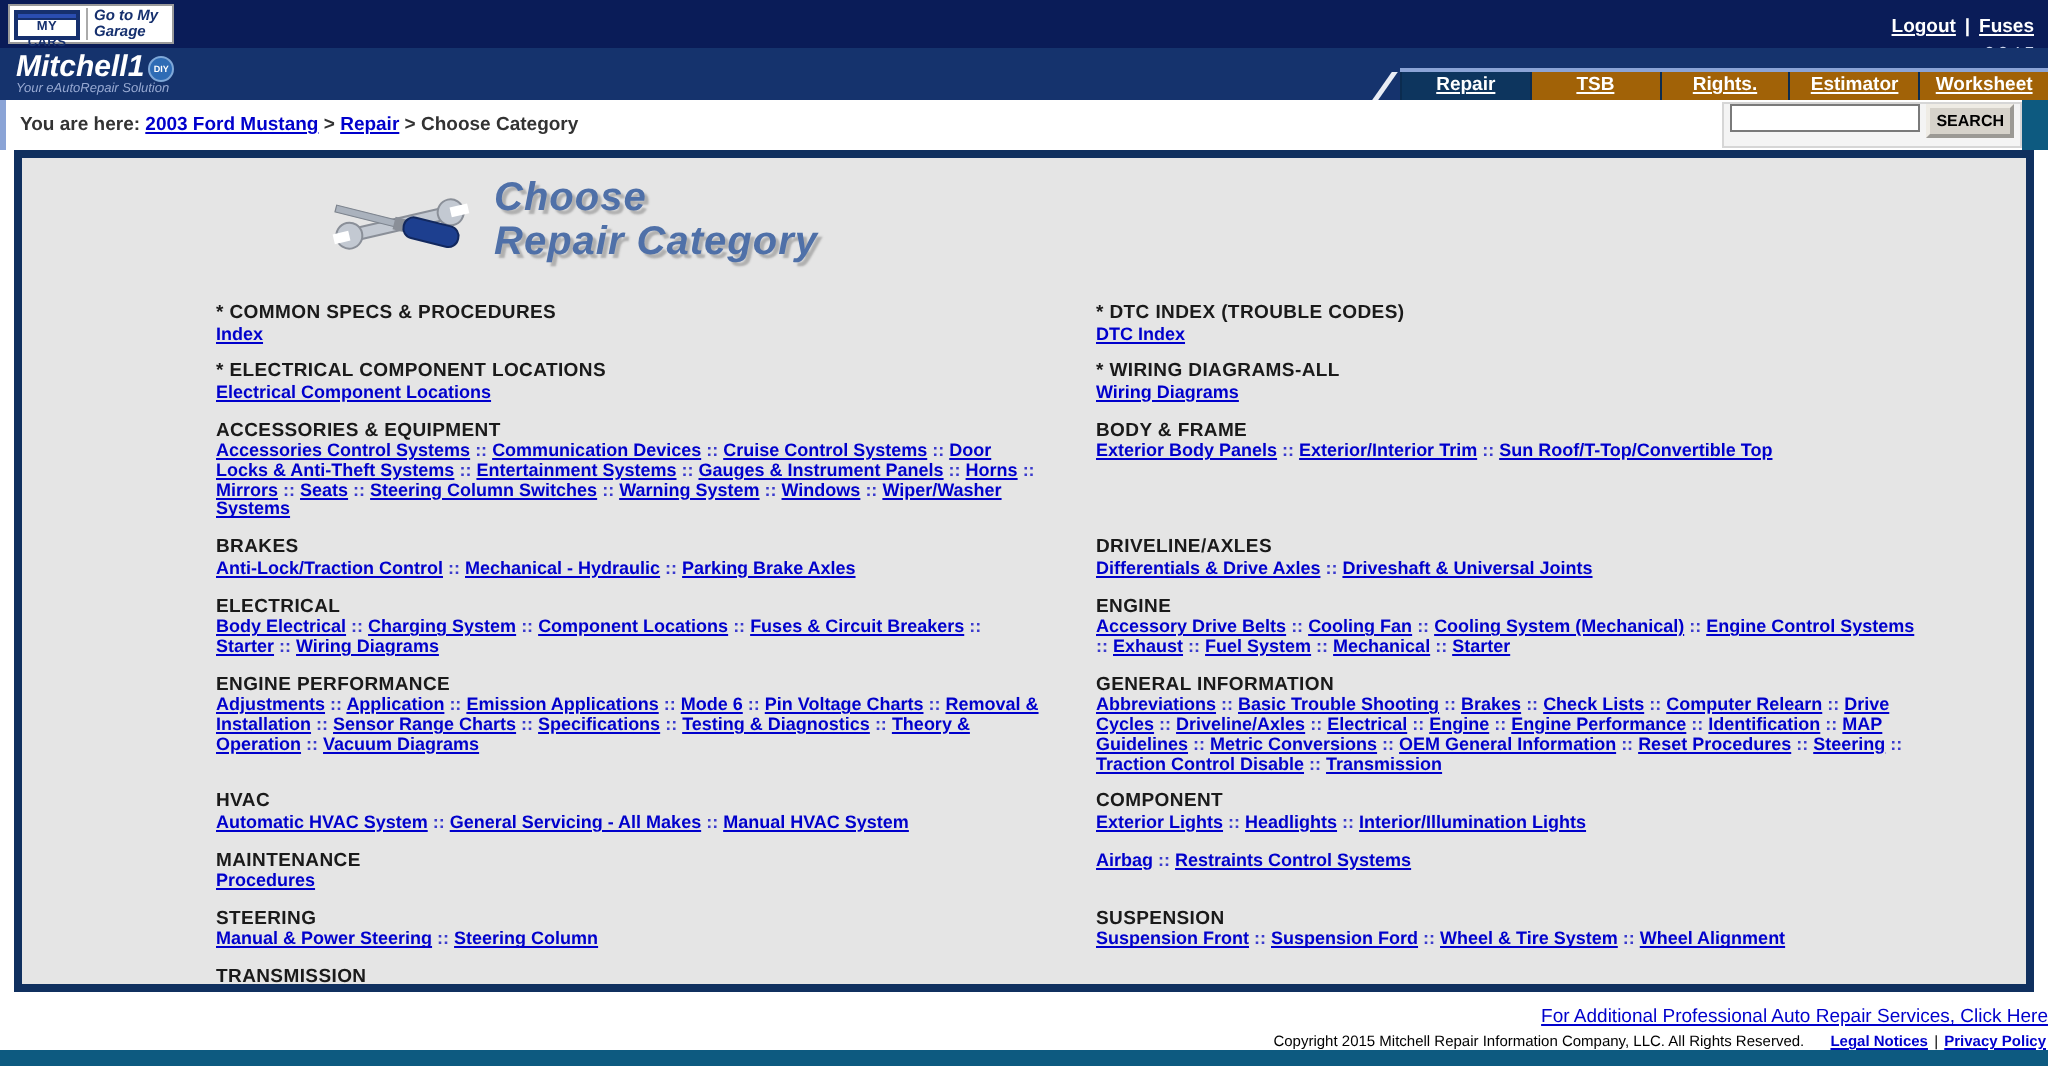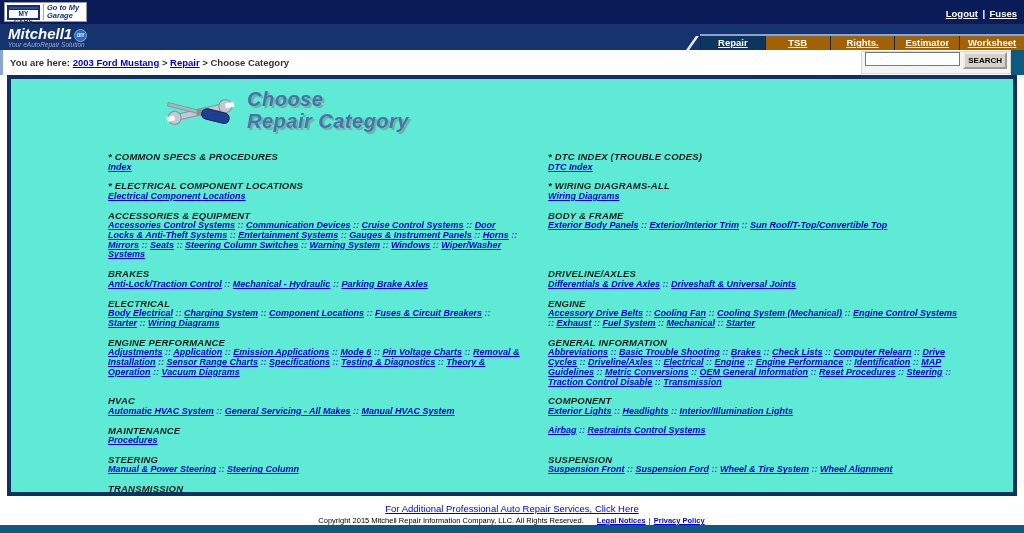--- a/index.html
+++ b/index.html
@@ -42,37 +42,37 @@
   .teal-corner { position:absolute; right:0; top:0; width:13px; height:25px; background:#0d5a80; }
   .breadcrumb { padding:7px 0 0 10px; font-size:9.5px; font-weight:bold; color:#333; }
   .breadcrumb a { color:#0000cc; text-decoration:underline; cursor:pointer; }
   .search-panel { position:absolute; right:13px; top:1px; width:150px; height:23px;
     background:#f4f4f4; border:1px solid #d6d6d6; display:flex; padding:0 3px; }
   .search-input { flex:1; height:14px; border:1px solid #7a7a7a; font-size:9px; padding:0 2px; min-width:0; }
   .search-btn { height:17px; margin-left:3px; background:#d6d2ca; border:2px outset #efece5;
     font-size:8px; font-weight:bold; padding:0 3px; cursor:pointer; font-family:"Liberation Sans",sans-serif; }
 
   
-  .content { margin:0 7px; border:4px solid #10305f; background:#5eead4; height:421px; overflow:hidden; }
+  .content { margin:0 7px; border:4px solid #10305f; background:#e5e5e5; height:421px; overflow:hidden; }
   .title-row { display:flex; align-items:flex-start; margin:9px 0 0 152px; height:52px; }
   .page-title { margin-left:10px; font-style:italic; font-weight:bold; font-size:20px;
     line-height:22px; color:#4f70a8; letter-spacing:0.5px;
     text-shadow:2px 2px 1px rgba(110,110,110,0.45); }
 
   .cat-rows { margin:12px 20px 0 97px; }
   .cat-row { display:flex; }
-  .cat-cell { width:440px; padding-right:26px; padding-bottom:9px;font-style:italic; }
+  .cat-cell { width:440px; padding-right:26px; padding-bottom:9px; }
   .cat-cell.right { width:430px; padding-right:14px; }
   .cat-heading { font-size:9.5px; font-weight:bold; color:#1a1a1a; line-height:10.5px; letter-spacing:0.2px; }
   .cat-links { font-size:9px; font-weight:bold; line-height:9.8px; }
   .cat-links a { color:#0000cc; text-decoration:underline; cursor:pointer; }
   .cat-links .sep { color:#3a3acc; }
 
   
-  .footer { height:29px; text-align:center; overflow:hidden; padding-top:2px; }
+  .footer { height:29px; text-align:right; overflow:hidden; padding-top:2px; }
   .footer-link { font-size:9.5px; color:#0000cc; text-decoration:underline; line-height:11px; cursor:pointer; }
   .copyright { font-size:7.5px; color:#000; line-height:9px; }
   .copyright a { color:#0000cc; font-weight:bold; text-decoration:underline; cursor:pointer; margin:0 1px; }
   .copyright .gap { display:inline-block; width:10px; }
   .teal-bar { height:8px; background:#0d5a80; }
 </style>
 </head>
 <body>
 
 <div class="topbar">

